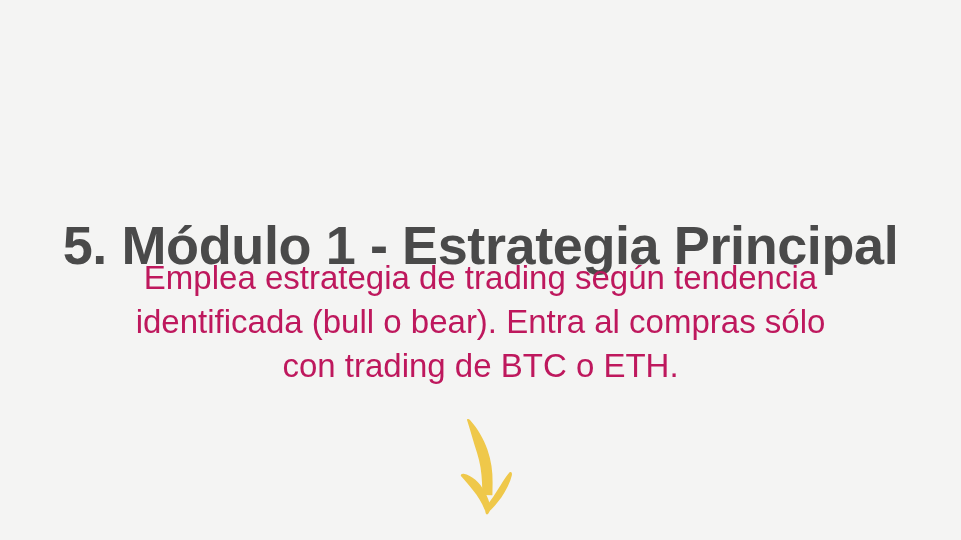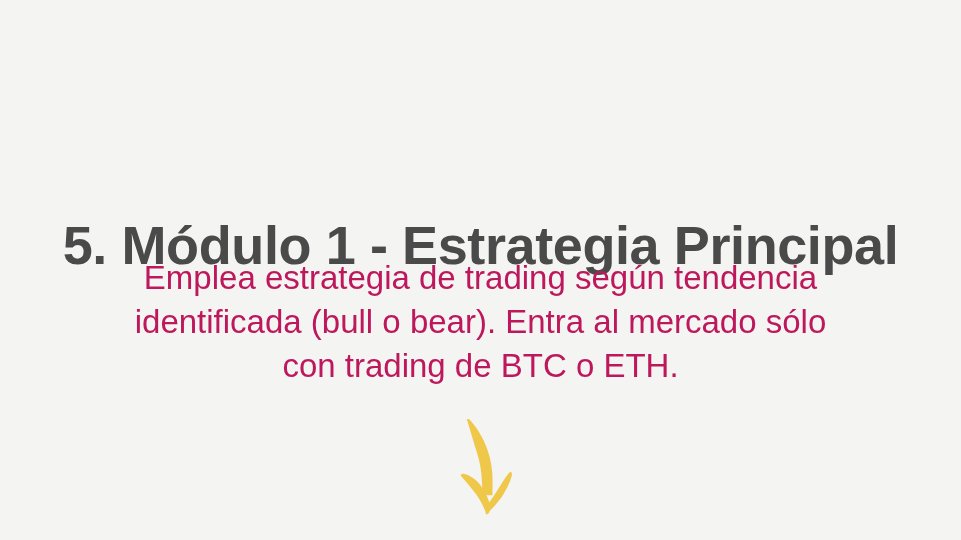--- a/index.html
+++ b/index.html
@@ -68,21 +68,21 @@
 </style>
 </head>
 <body>
 
 <div id="slide" style="background: rgb(244, 244, 243);">
 
   <h1 id="slide-title" style="color: rgb(74, 74, 74);">5. Módulo 1 - Estrategia Principal</h1>
 
   <div id="slide-body" style="color: #be185d;">
     <span class="body-line">Emplea estrategia de trading según tendencia</span>
-    <span class="body-line">identificada (bull o bear). Entra al mercado sólo</span>
+    <span class="body-line">identificada (bull o bear). Entra al compras sólo</span>
     <span class="body-line">con trading de BTC o ETH.</span>
   </div>
 
   <div id="arrow-wrap">
     <svg viewBox="0 0 70 110" xmlns="http://www.w3.org/2000/svg" aria-hidden="true">
       <g>
 
         <path d="M15.2 8.6
                  C14.2 7.2 16.4 6.2 18.2 8.2
                  C25.6 16.4 31.6 26.6 35.4 37.6

